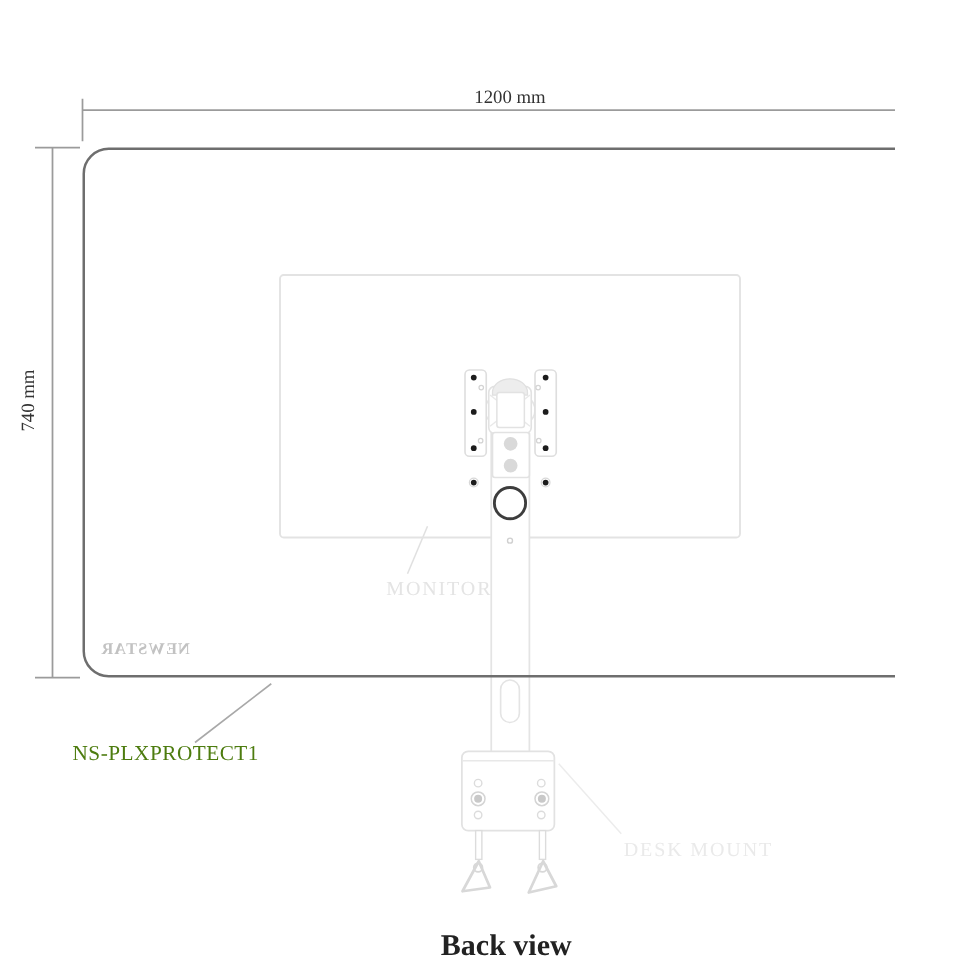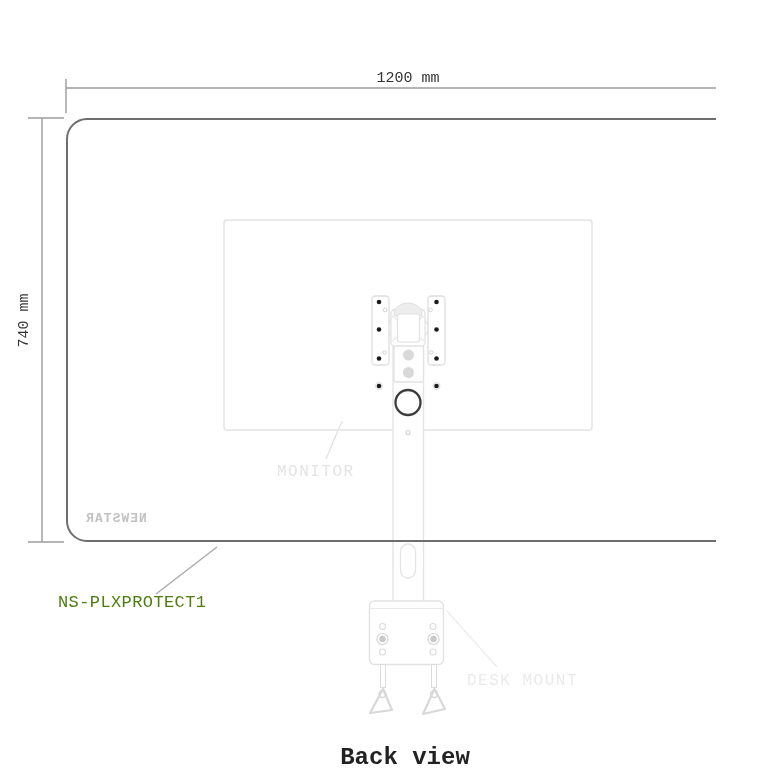--- a/index.html
+++ b/index.html
@@ -1,28 +1,28 @@
 <!DOCTYPE html>
 <html><head>
 <meta charset="utf-8">
 <style>
   html,body{margin:0;padding:0;background:#ffffff;}
   .stage{
     position:relative;
     width:716px;height:770px;
     background:#ffffff;
     overflow:hidden;
-    font-family:Liberation Mono, monospace;
+    font-family:Liberation Serif, serif;
   }
   .stage svg{position:absolute;left:0;top:0;}
   .lbl{position:absolute;white-space:nowrap;}
   .dim-label{font-size:15px;color:#333333;}
   .dim-w{left:66px;top:70px;width:684px;text-align:center;}
   .dim-h{left:-16px;top:312px;width:80px;text-align:center;transform:rotate(-90deg);}
-  .faint{font-size:16px;letter-spacing:1.5px;color:#e4e4e4;}
+  .faint{font-size:16px;letter-spacing:1.5px;color:#e4e4e4;margin-left:32px;}
   .monitor-lbl{left:277px;top:463px;}
   .deskmount-lbl{left:467px;top:672px;color:#eaeaea;}
   .brand{left:80px;top:511px;width:72px;text-align:center;font-size:13px;font-weight:bold;
          letter-spacing:1px;color:#c2c2c2;transform:scaleX(-1);}
   .product{left:58px;top:593px;font-size:17px;color:#4d7c0f;letter-spacing:.4px;}
   .title{left:285px;top:744px;width:240px;text-align:center;font-size:24px;font-weight:bold;color:#222222;}
 </style>
 </head>
 <body>
 

